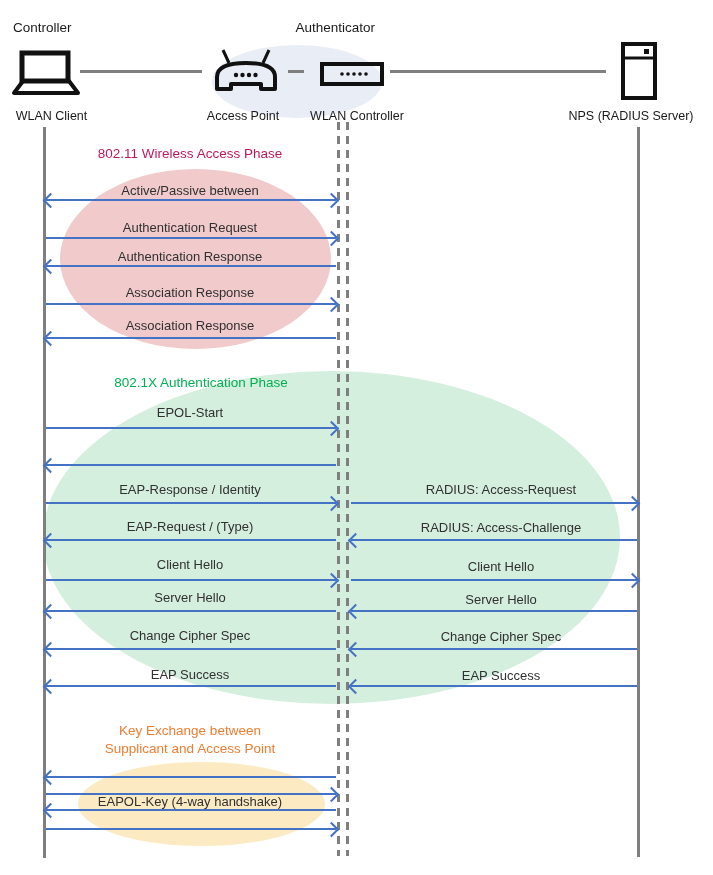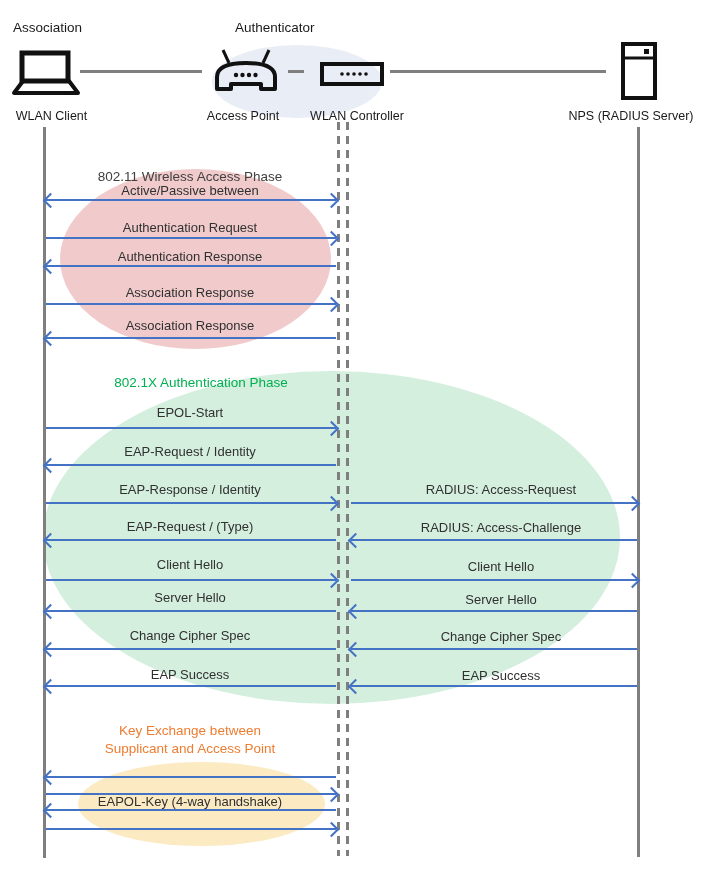--- a/index.html
+++ b/index.html
@@ -17,21 +17,21 @@
   .lifeline{position:absolute;width:3px;background:#7F7F7F;z-index:2;}
   .lifeline-dashed{position:absolute;width:3px;z-index:2;
     background:repeating-linear-gradient(to bottom,#7F7F7F 0 8px,transparent 8px 14px);}
   
   .conn{position:absolute;height:3px;background:#7F7F7F;z-index:1;top:70px;}
   
   .role{position:absolute;top:19px;height:18px;line-height:18px;font-size:13.5px;color:#1a1a1a;z-index:2;white-space:nowrap;}
   .node-label{position:absolute;top:108px;height:16px;line-height:16px;font-size:12.5px;color:#1a1a1a;text-align:center;z-index:2;white-space:nowrap;}
   .icon{position:absolute;z-index:2;line-height:0;}
   .phase-title{position:absolute;height:18px;line-height:18px;text-align:center;font-size:13.5px;z-index:4;white-space:nowrap;}
-  .pt-red{color:#404040;margin-top:23px;}
+  .pt-red{color:#be185d;}
   .pt-green{color:#00B050;}
   .pt-orange{color:#ED7D31;}
   
   .msg{position:absolute;height:2px;background:#4472C4;z-index:3;}
   .span-l{left:46px;width:290px;}
   .span-r{left:351px;width:286px;}
   .head{position:absolute;width:9px;height:9px;border:solid #4472C4;border-width:2px 2px 0 0;top:-4px;}
   .head-r{right:-1px;transform:rotate(45deg);}
   .head-l{left:-1px;transform:rotate(-135deg);}
   
@@ -42,22 +42,22 @@
 </head>
 <body>
 
 <div class="diagram">
 
   <div class="bubble bubble-header"></div>
   <div class="bubble bubble-80211"></div>
   <div class="bubble bubble-8021x"></div>
   <div class="bubble bubble-keyexch"></div>
 
-  <div class="role" style="left:13px">Association</div>
-  <div class="role" style="left:235px;width:140px;text-align:left">Authenticator</div>
+  <div class="role" style="left:13px">Controller</div>
+  <div class="role" style="left:235px;width:140px;text-align:right">Authenticator</div>
 
   <div class="conn" style="left:80px;width:122px"></div>
   <div class="conn" style="left:288px;width:16px"></div>
   <div class="conn" style="left:390px;width:216px"></div>
 
   <span class="icon" style="left:10px;top:50px">
     <svg width="72" height="46" viewBox="0 0 72 46">
       <rect x="12" y="3" width="46" height="28" fill="none" stroke="#111" stroke-width="5"></rect>
       <path d="M4 43 H68 L59 31 H13 Z" fill="none" stroke="#111" stroke-width="4" stroke-linejoin="round"></path>
     </svg>
@@ -130,21 +130,20 @@
   <div class="mlabel half-l" style="top:317px">Association Response</div>
   <div class="msg span-l" style="top:337px">
       <span class="head head-l"></span>
     </div>
 
   <div class="mlabel half-l" style="top:404px">EPOL-Start</div>
   <div class="msg span-l" style="top:427px">
       <span class="head head-r"></span>
     </div>
 
-  <div class="mlabel half-l" style="top:443px">EAP-Request / Identity</div>
   <div class="msg span-l" style="top:464px">
       <span class="head head-l"></span>
     </div>
 
   <div class="mlabel half-l" style="top:481px">EAP-Response / Identity</div>
   <div class="msg span-l" style="top:502px">
       <span class="head head-r"></span>
     </div>
   <div class="mlabel half-r" style="top:481px">RADIUS: Access-Request</div>
   <div class="msg span-r" style="top:502px">

